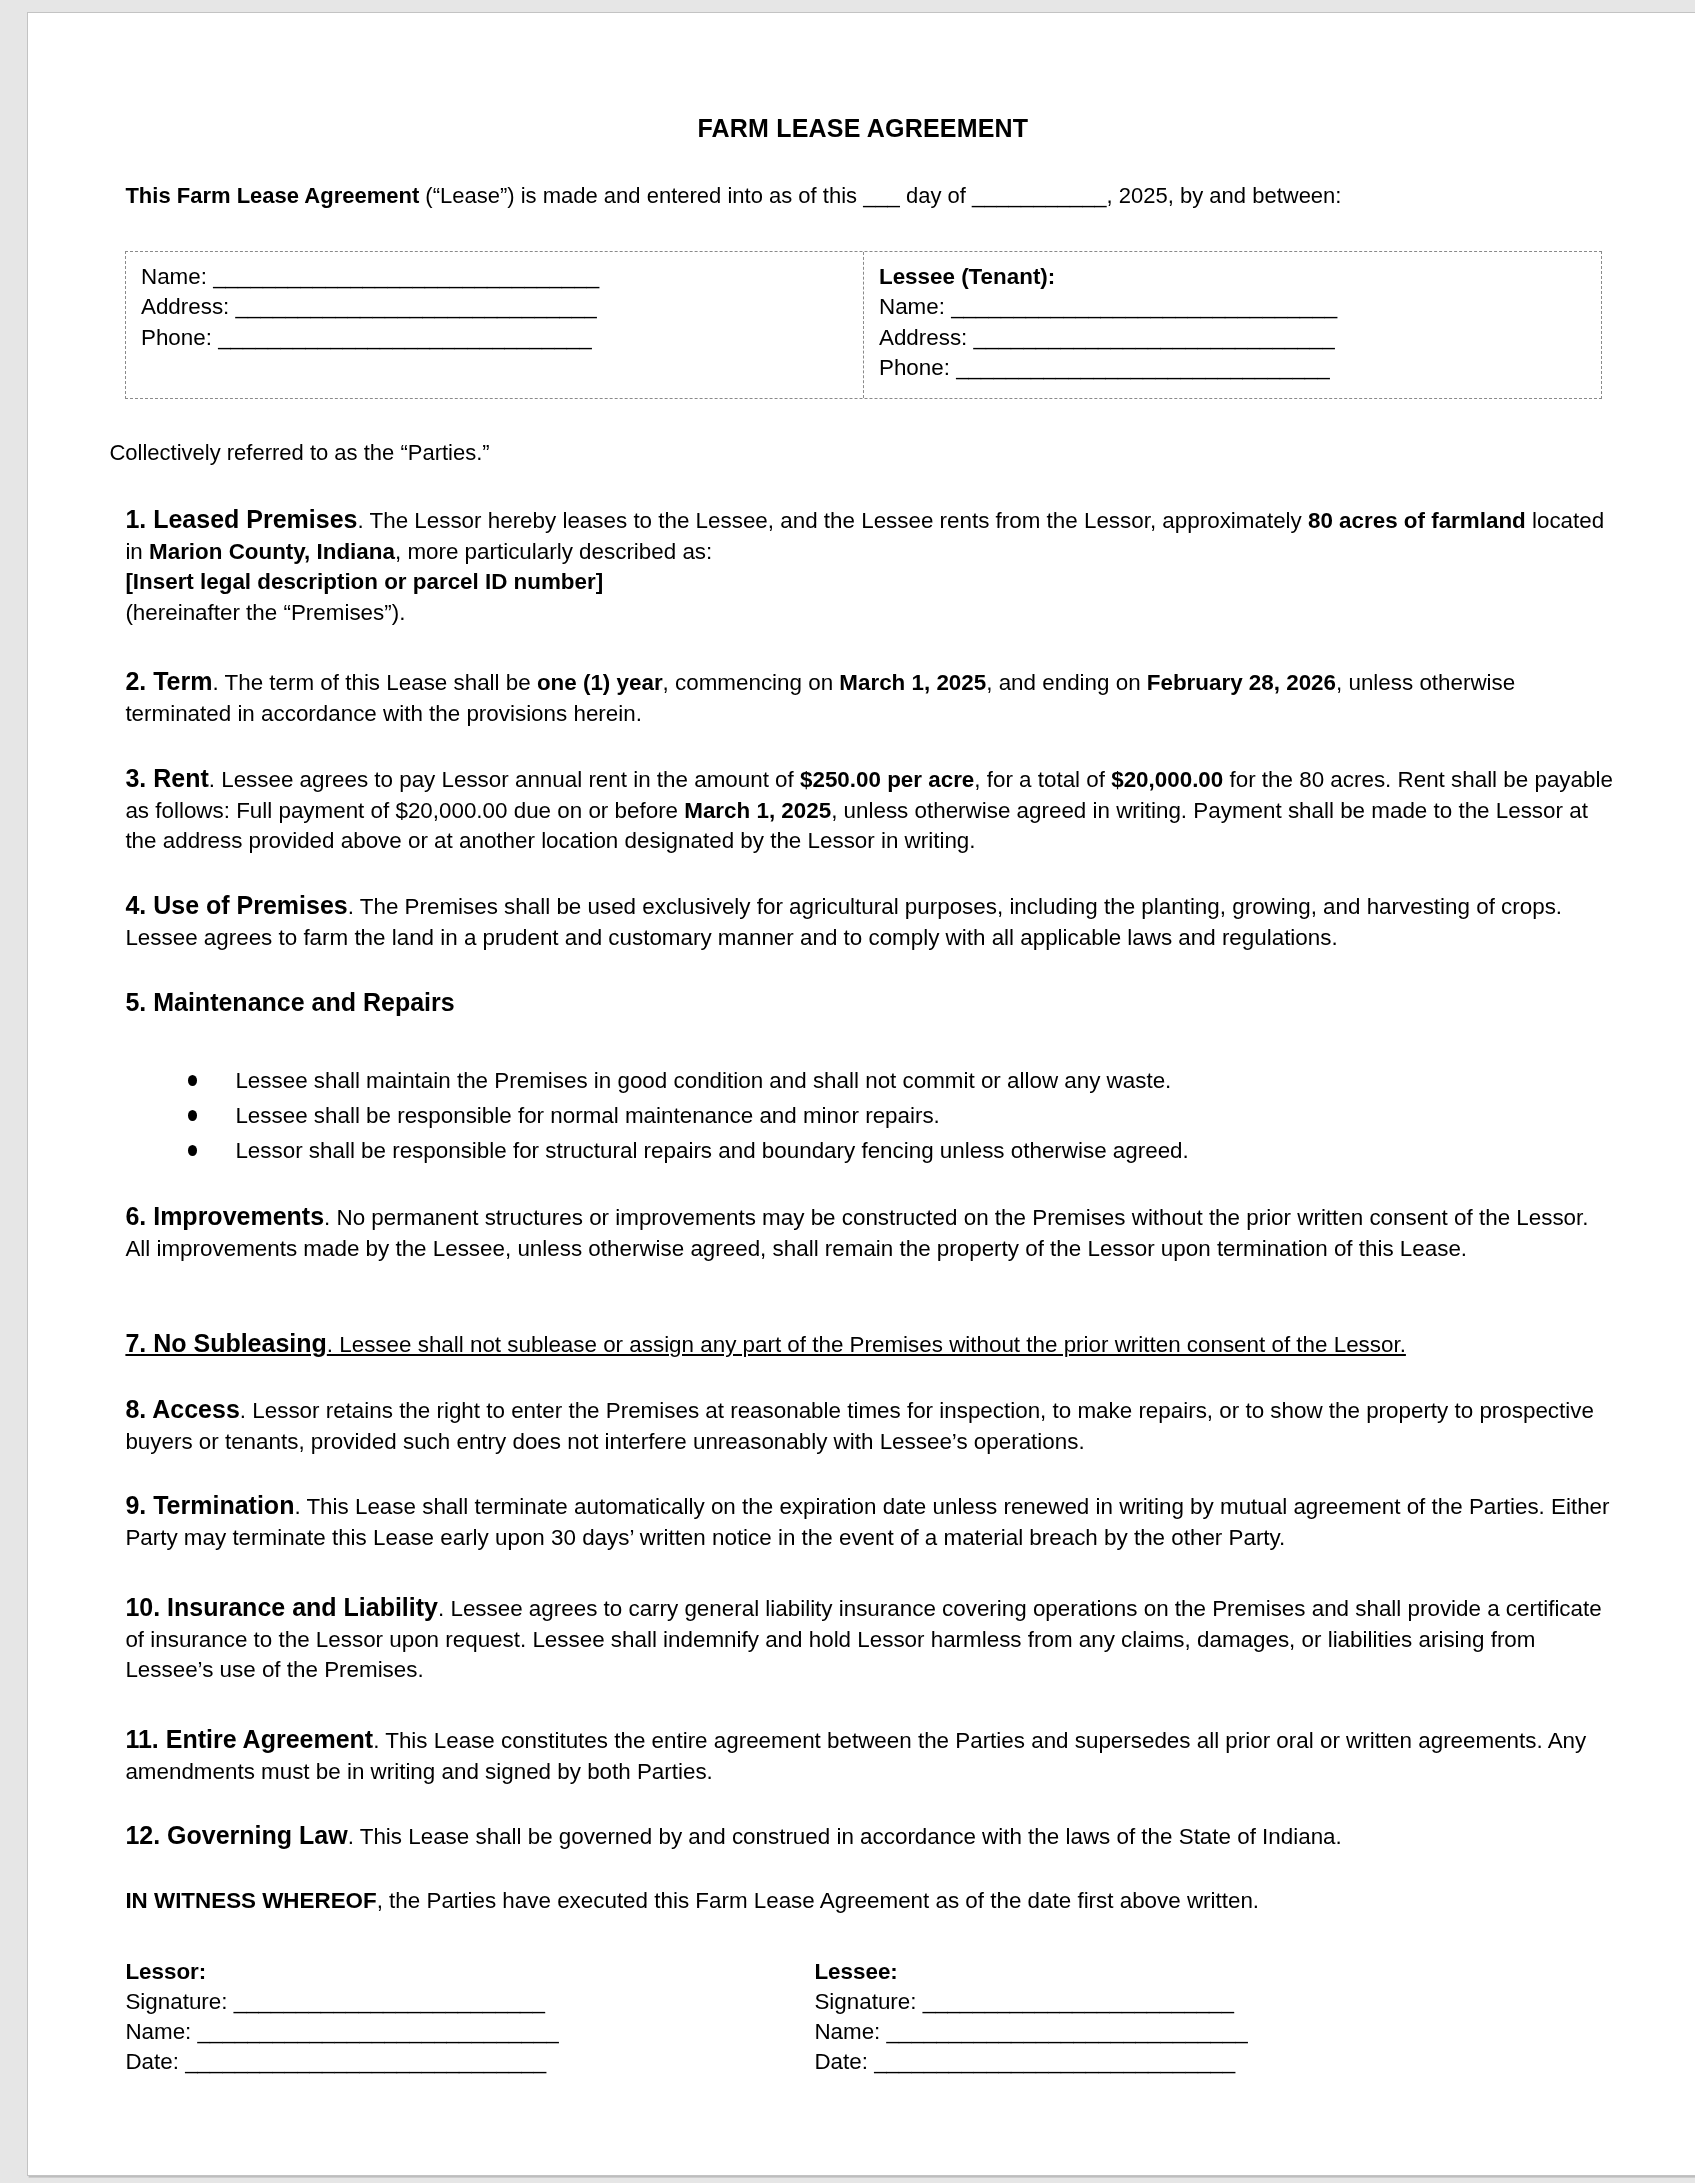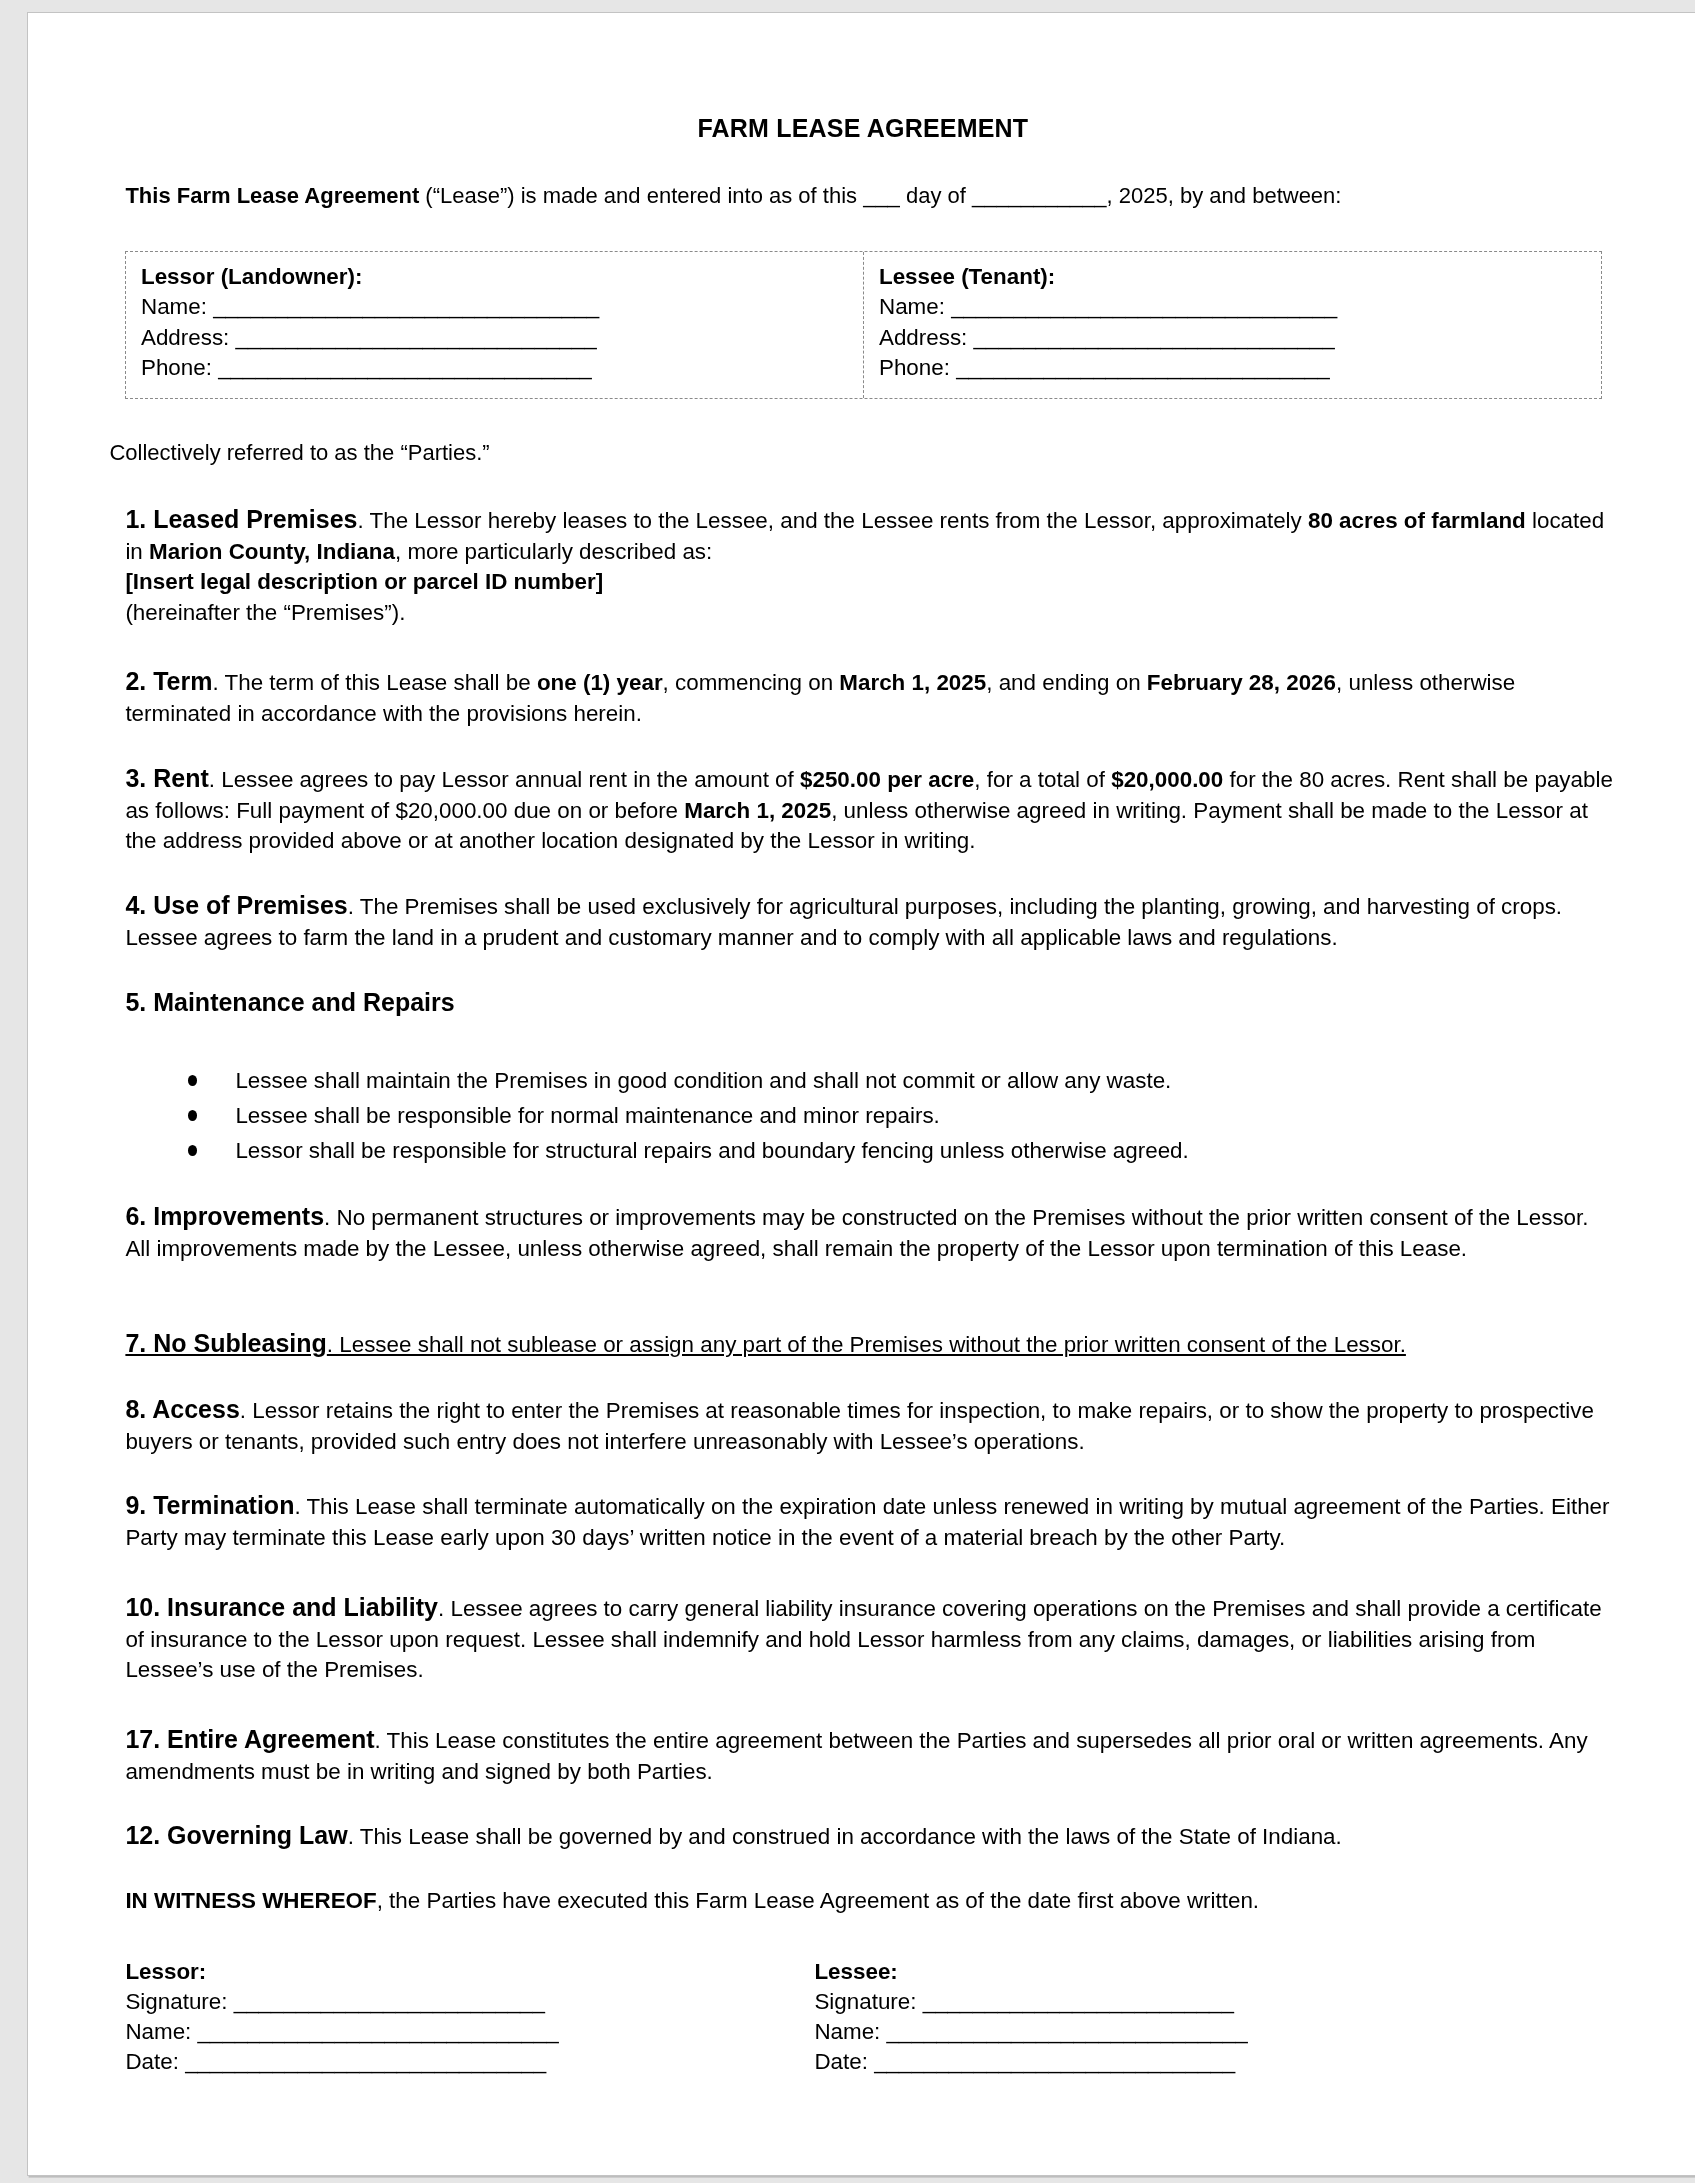--- a/index.html
+++ b/index.html
@@ -35,21 +35,20 @@
 <div class="page">
 
   <div class="abs title">FARM LEASE AGREEMENT</div>
 
   <div class="abs body" style="left:97px; top:168px;">
     <b>This Farm Lease Agreement</b><span> (“Lease”) is made and entered into as of this </span><span>___</span><span> day of </span><span>___________</span><span>, 2025, by and between:</span>
   </div>
 
   <div class="parties-box">
     <div class="party-col">
-      <div><b>Lessor (Landowner):</b></div>
       <div><span>Name: </span><span>_______________________________</span></div>
       <div><span>Address: </span><span>_____________________________</span></div>
       <div><span>Phone: </span><span>______________________________</span></div>
     </div>
     <div class="party-col">
       <div><b>Lessee (Tenant):</b></div>
       <div><span>Name: </span><span>_______________________________</span></div>
       <div><span>Address: </span><span>_____________________________</span></div>
       <div><span>Phone: </span><span>______________________________</span></div>
     </div>
@@ -98,21 +97,21 @@
 
   <div class="block" style="top:1477px;">
     <span class="h">9. Termination</span><span>. This Lease shall terminate automatically on the expiration date unless renewed in writing by mutual agreement of the Parties. Either Party may terminate this Lease early upon 30 days’ written notice in the event of a material breach by the other Party.</span>
   </div>
 
   <div class="block" style="top:1579px;">
     <span class="h">10. Insurance and Liability</span><span>. Lessee agrees to carry general liability insurance covering operations on the Premises and shall provide a certificate of insurance to the Lessor upon request. Lessee shall indemnify and hold Lessor harmless from any claims, damages, or liabilities arising from Lessee’s use of the Premises.</span>
   </div>
 
   <div class="block" style="top:1711px;">
-    <span class="h">17. Entire Agreement</span><span>. This Lease constitutes the entire agreement between the Parties and supersedes all prior oral or written agreements. Any amendments must be in writing and signed by both Parties.</span>
+    <span class="h">11. Entire Agreement</span><span>. This Lease constitutes the entire agreement between the Parties and supersedes all prior oral or written agreements. Any amendments must be in writing and signed by both Parties.</span>
   </div>
 
   <div class="block" style="top:1807px;">
     <span class="h">12. Governing Law</span><span>. This Lease shall be governed by and construed in accordance with the laws of the State of Indiana.</span>
   </div>
 
   <div class="block" style="top:1873px;">
     <b>IN WITNESS WHEREOF</b><span>, the Parties have executed this Farm Lease Agreement as of the date first above written.</span>
   </div>
 

